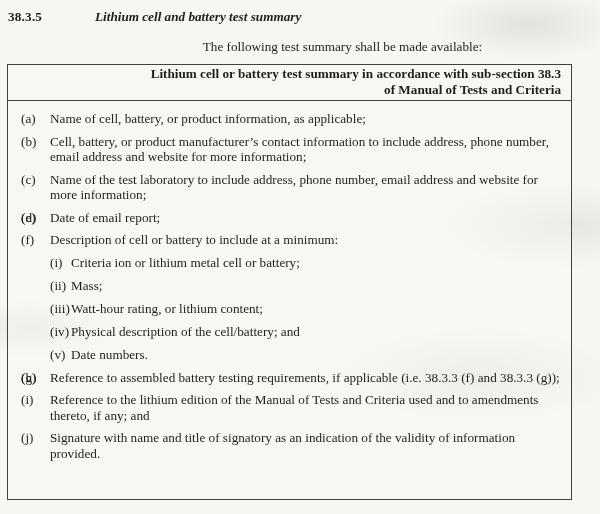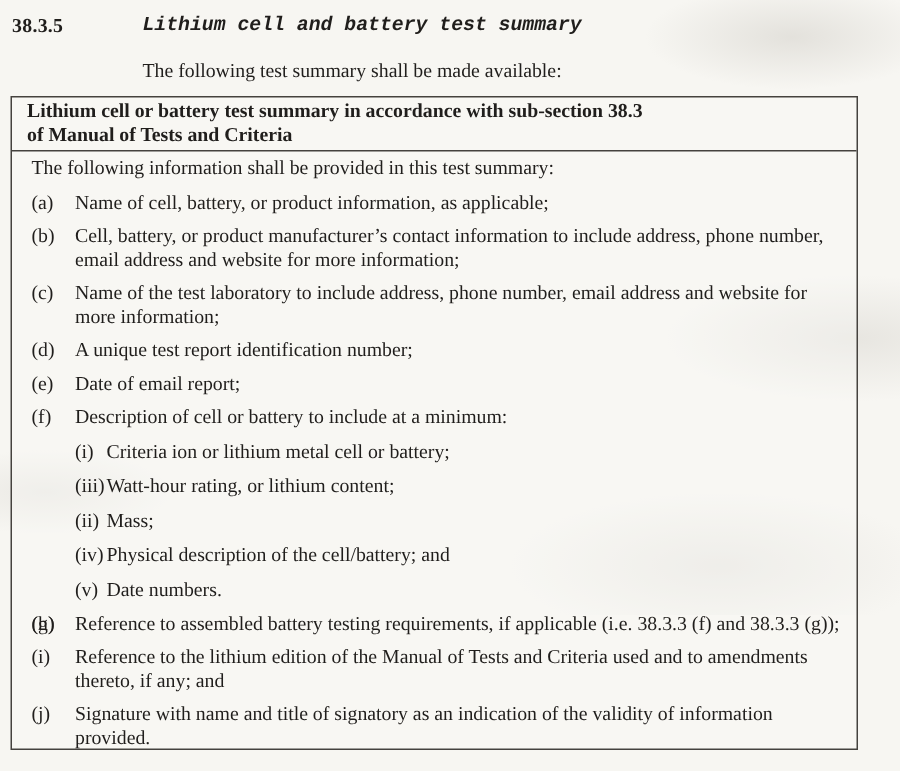--- a/index.html
+++ b/index.html
@@ -29,36 +29,36 @@
   }
   .sec-num {
     width: 87px;
     font-weight: bold;
     flex: none;
     letter-spacing: 0.2px;
   }
   .sec-title {
     font-weight: bold;
     font-style: italic;
-    font-family: Liberation Mono, monospace;
   }
   .intro {
     margin: 14px 10px 0 95px;
+    text-align: center;
   }
   .box {
     position: absolute;
     left: 7px;
     top: 64px;
     width: 565px;
     height: 436px;
     border: 1.5px solid #45423e;
     background: rgba(250,249,246,0.35);
   }
   .box-header {
-    text-align: left;
+    text-align: right;
     font-weight: bold;
     padding: 1px 10px 2px 10px;
     border-bottom: 1.5px solid #45423e;
     line-height: 16px;
   }
   .box-body {
     padding: 3px 11px 8px 13px;
   }
   .item {
     position: relative;
@@ -88,62 +88,60 @@
   </div>
 
   <div class="intro">The following test summary shall be made available:</div>
 
   <div class="box">
     <div class="box-header">
       <div>Lithium cell or battery test summary in accordance with sub-section 38.3</div>
       <div>of Manual of Tests and Criteria</div>
     </div>
     <div class="box-body">
-      <div>The following information shall be provided in this test summary:</div>
 
       <div class="item">
         <span class="marker">(a)</span>
         <span>Name of cell, battery, or product information, as applicable;</span>
       </div>
 
       <div class="item">
         <span class="marker">(b)</span>
         <span>Cell, battery, or product manufacturer’s contact information to include address, phone number, email address and website for more information;</span>
       </div>
 
       <div class="item">
         <span class="marker">(c)</span>
         <span>Name of the test laboratory to include address, phone number, email address and website for more information;</span>
       </div>
 
       <div class="item">
         <span class="marker">(d)</span>
-        <span>A unique test report identification number;</span>
       </div>
 
       <div class="item">
         <span class="marker">(e)</span>
         <span>Date of email report;</span>
       </div>
 
       <div class="item">
         <span class="marker">(f)</span>
         <span>Description of cell or battery to include at a minimum:</span>
         <div class="sublist">
           <div class="subitem">
             <span class="marker">(i)</span>
             <span>Criteria ion or lithium metal cell or battery;</span>
           </div>
           <div class="subitem">
+            <span class="marker">(ii)</span>
+            <span>Mass;</span>
+          </div>
+          <div class="subitem">
             <span class="marker">(iii)</span>
             <span>Watt-hour rating, or lithium content;</span>
-          </div>
-          <div class="subitem">
-            <span class="marker">(ii)</span>
-            <span>Mass;</span>
           </div>
           <div class="subitem">
             <span class="marker">(iv)</span>
             <span>Physical description of the cell/battery; and</span>
           </div>
           <div class="subitem">
             <span class="marker">(v)</span>
             <span>Date numbers.</span>
           </div>
         </div>

